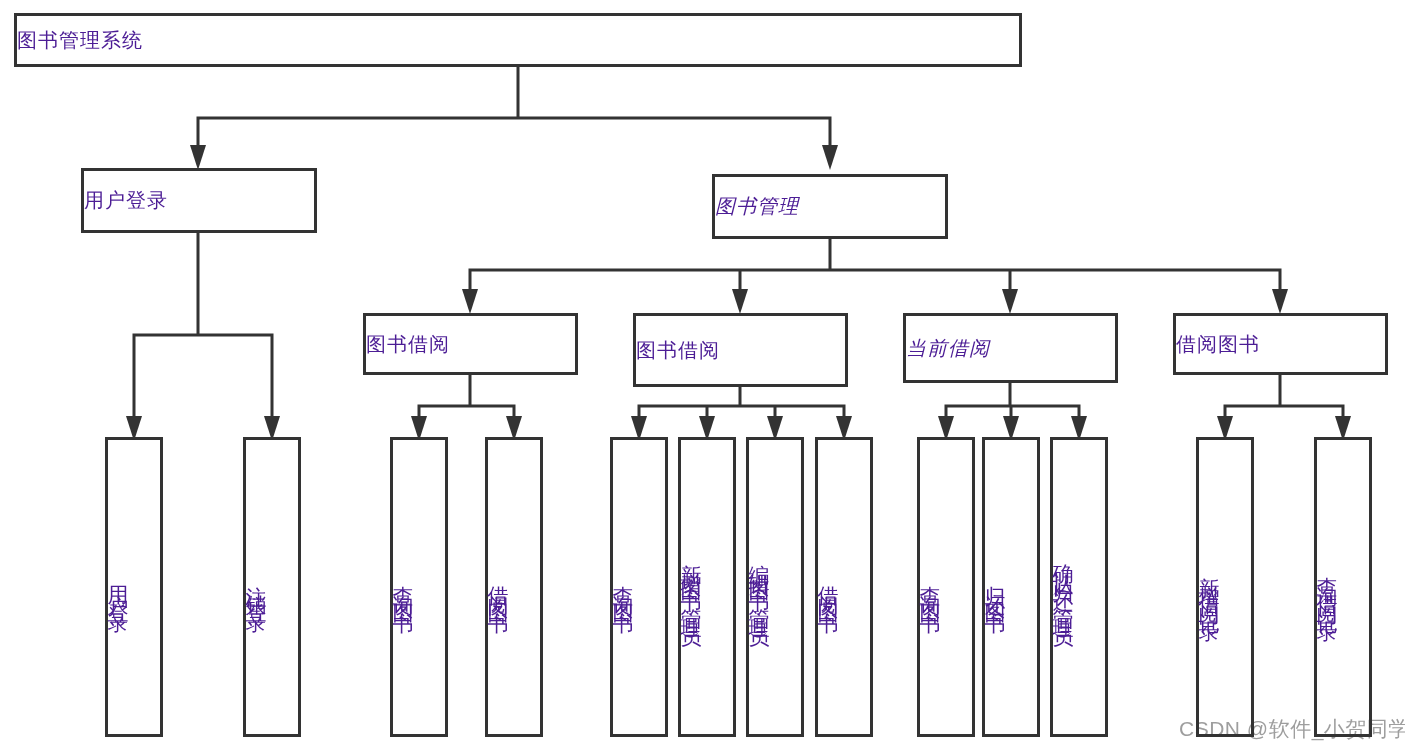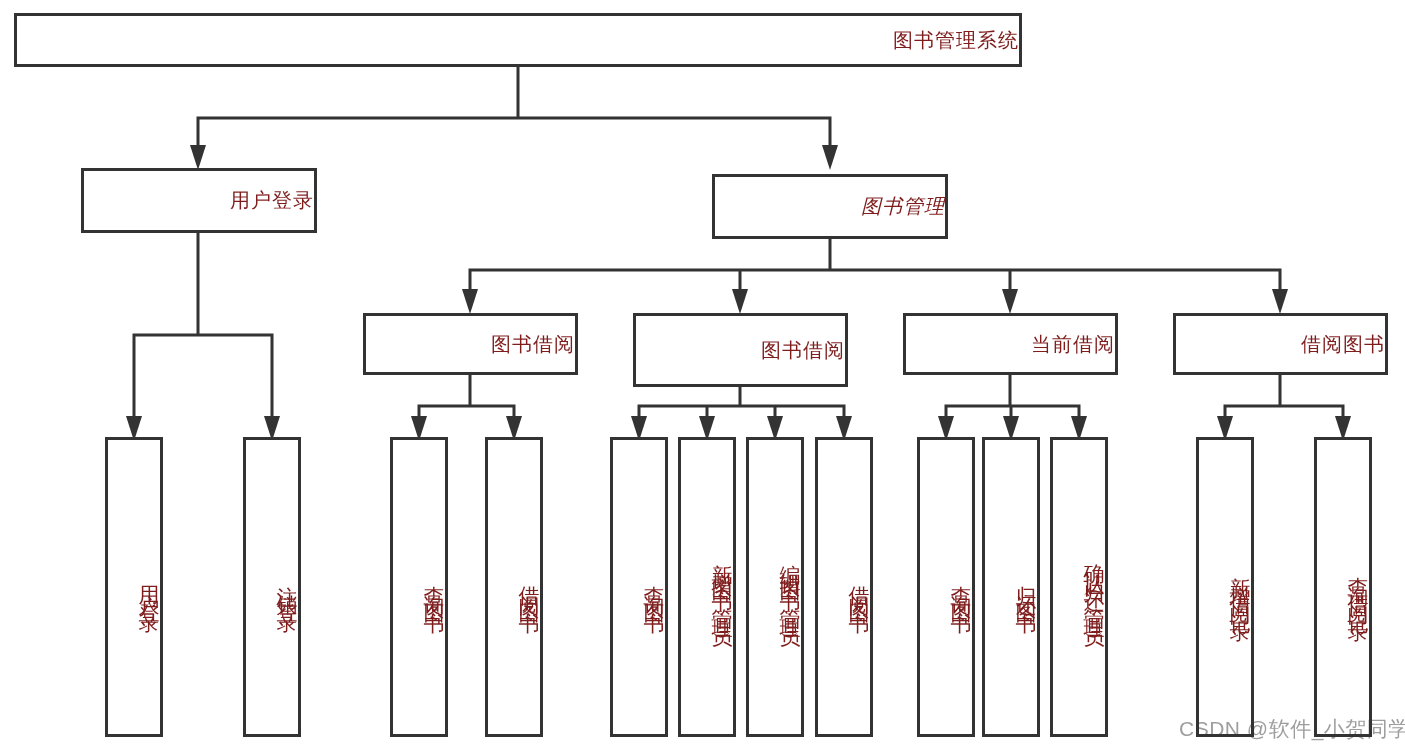--- a/index.html
+++ b/index.html
@@ -21,43 +21,43 @@
     top: 0;
     z-index: 1;
   }
   .box {
     position: absolute;
     box-sizing: border-box;
     background: #ffffff;
     border: 3px solid #333333;
     display: flex;
     align-items: center;
-    justify-content: flex-end;
+    justify-content: flex-start;
     z-index: 2;
-    color: #7f1d1d;
+    color: #4c1d95;
   }
   .h-box span {
     font-size: 20px;
     letter-spacing: 1px;
     white-space: nowrap;
   }
   .v-box span {
     writing-mode: vertical-rl;
     text-orientation: mixed;
     font-size: 21px;
     letter-spacing: 9px;
     line-height: 1;
   }
   
   .n-root            { left: 14px;   top: 13px;  width: 1008px; height: 54px; }
   .n-user-login      { left: 81px;   top: 168px; width: 236px;  height: 65px; }
   .n-book-mgmt       { left: 712px;  top: 174px; width: 236px;  height: 65px; font-style: italic; }
   .n-new-book-rec    { left: 363px;  top: 313px; width: 215px;  height: 62px; }
   .n-book-borrow     { left: 633px;  top: 313px; width: 215px;  height: 74px; }
-  .n-current-borrow  { left: 903px;  top: 313px; width: 215px;  height: 62px; }
+  .n-current-borrow  { left: 903px;  top: 313px; width: 215px;  height: 70px; font-style: italic; }
   .n-borrow-record   { left: 1173px; top: 313px; width: 215px;  height: 62px; }
   .leaf              { top: 437px; width: 58px; height: 300px; }
   .n-ul-user-login   { left: 105px; }
   .n-ul-logout       { left: 243px; }
   .n-nbr-query-book  { left: 390px; }
   .n-nbr-borrow-book { left: 485px; }
   .n-bb-query-book   { left: 610px; }
   .n-bb-add-book     { left: 678px; }
   .n-bb-edit-book    { left: 746px; }
   .n-bb-borrow-book  { left: 815px; }

